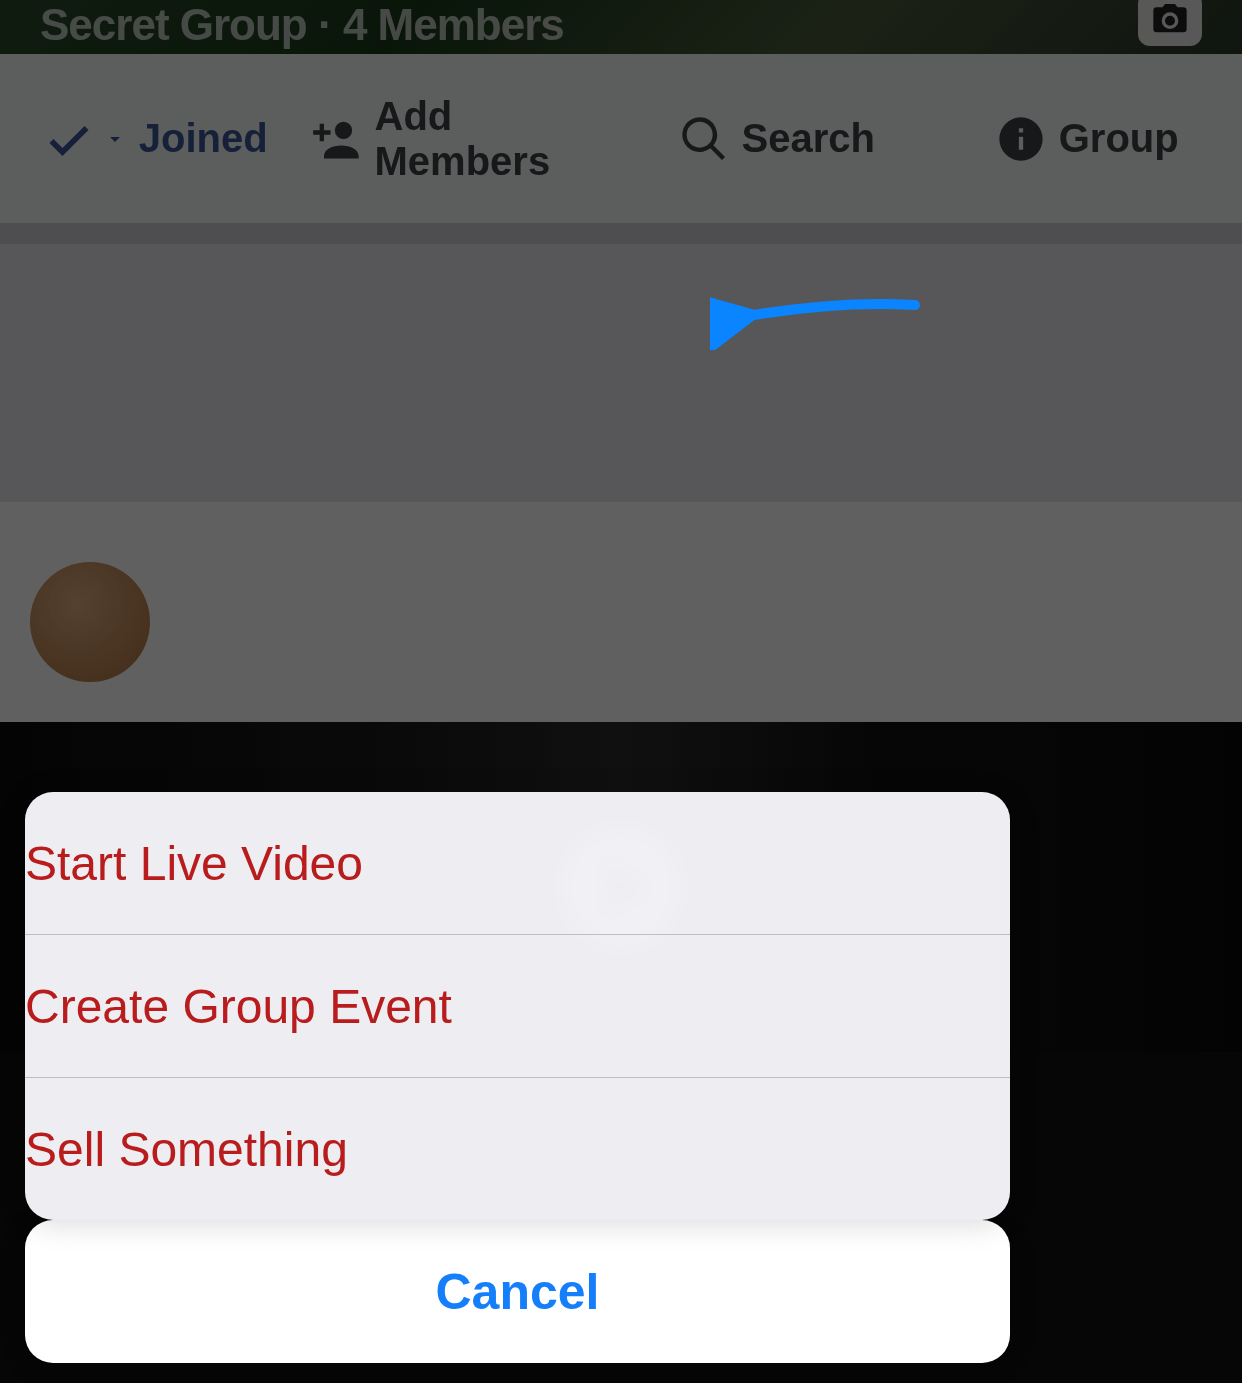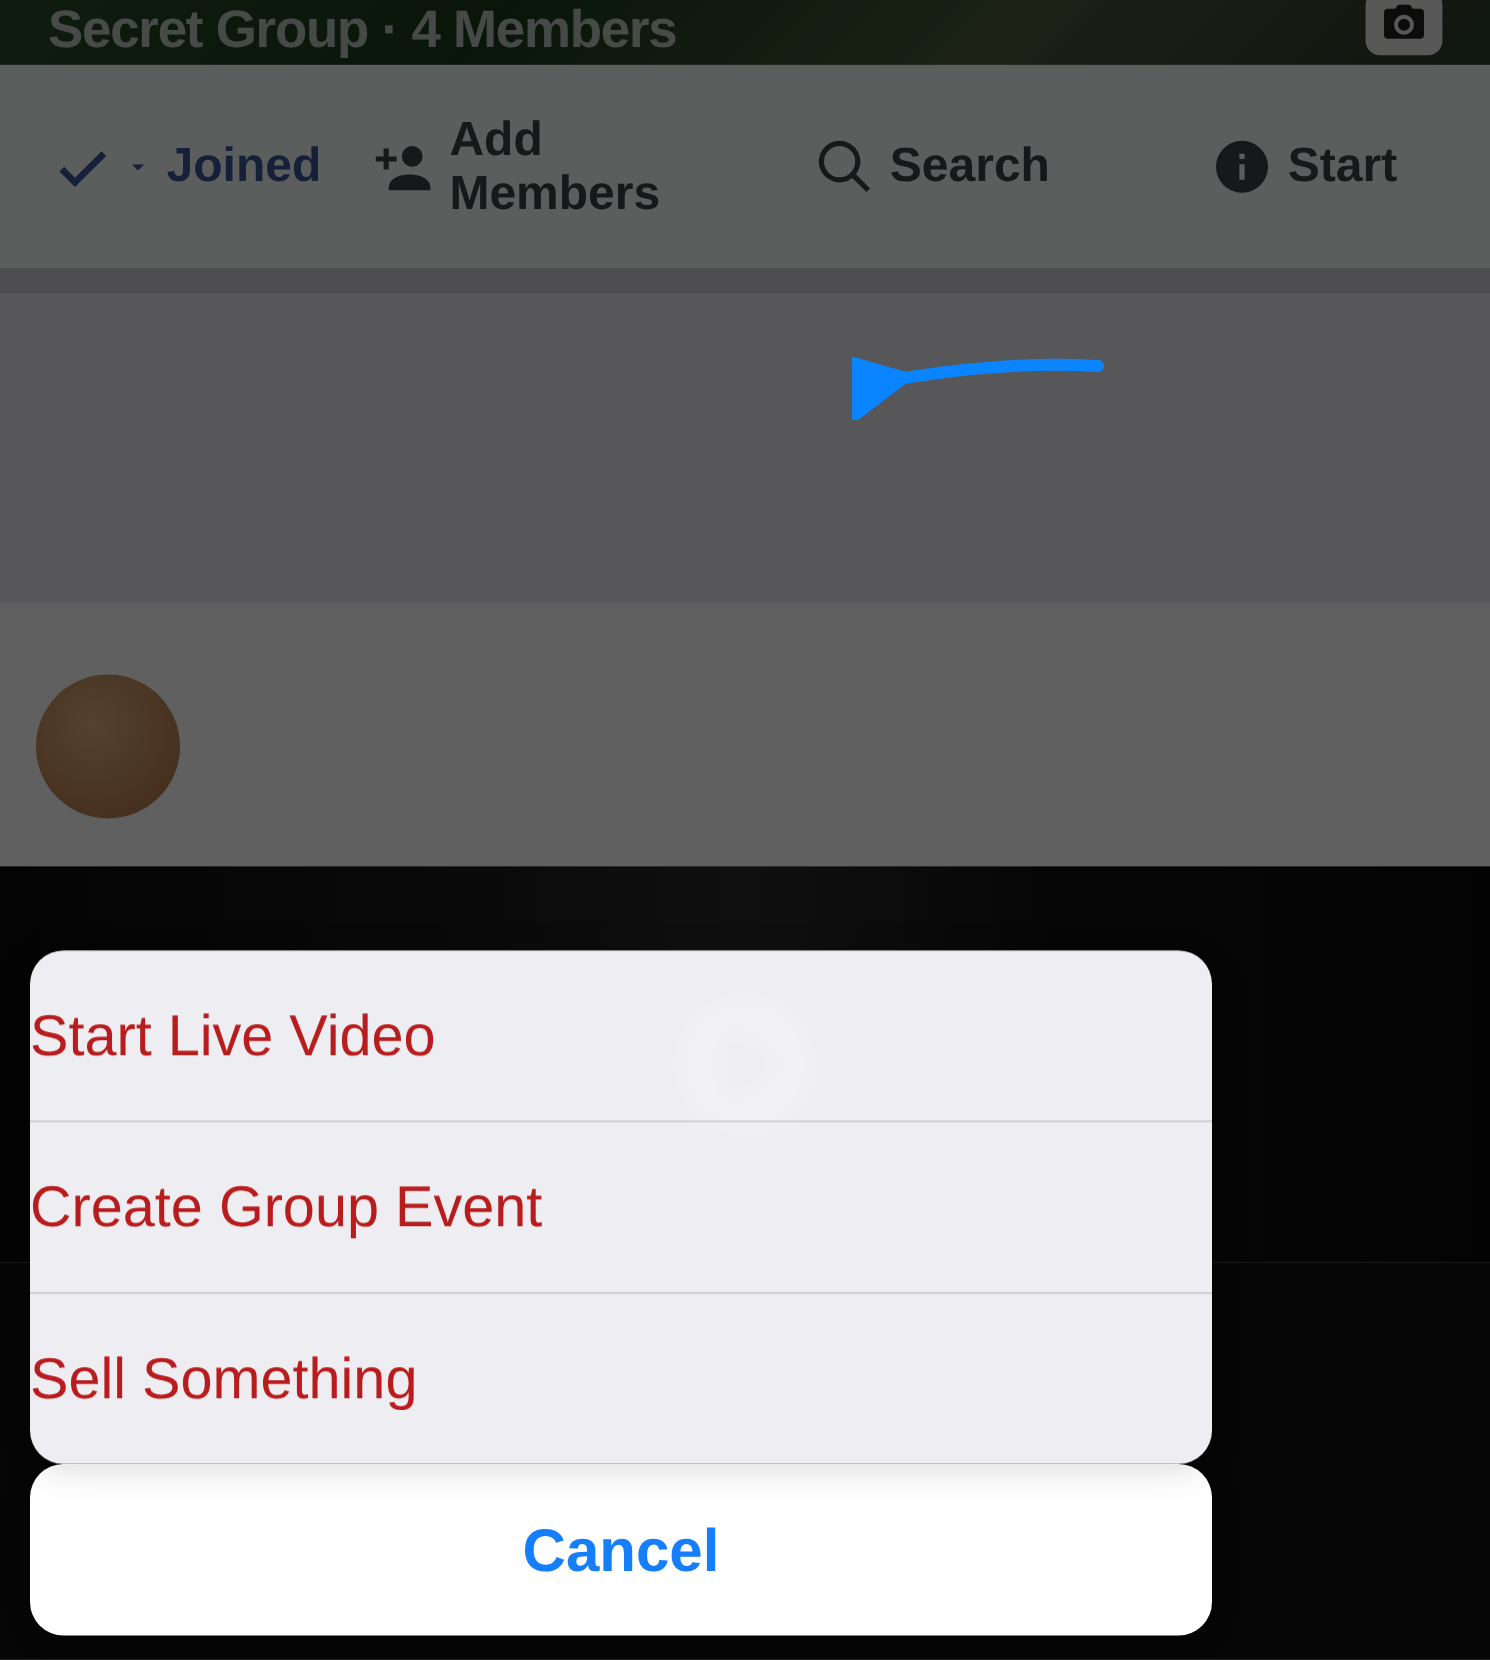--- a/index.html
+++ b/index.html
@@ -257,21 +257,21 @@
         </svg>
     </span>
     <span class="action-bar-label">Search</span>
   </div>
   <div class="action-bar-item">
     <span class="icon-wrap">
       <svg viewBox="0 0 24 24">
           <path d="M12 2a10 10 0 1 0 0 20 10 10 0 0 0 0-20zm1 15h-2v-6h2v6zm0-8h-2V7h2v2z"></path>
         </svg>
     </span>
-    <span class="action-bar-label">Start</span>
+    <span class="action-bar-label">Group</span>
   </div>
 </div>
 
 <div class="spacer1"></div>
 <div class="content-bg"></div>
 
 <div class="post-card">
   <div class="avatar-blob"></div>
 </div>
 

